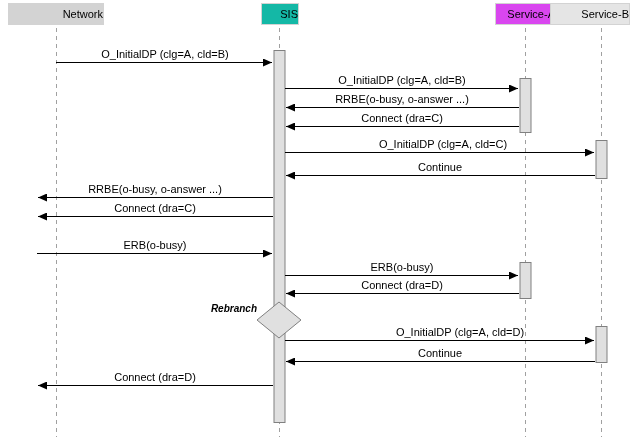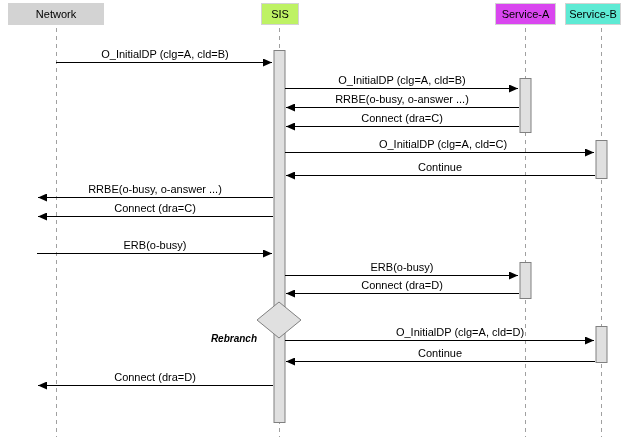--- a/index.html
+++ b/index.html
@@ -22,21 +22,21 @@
     left: 0;
     top: 0;
   }
   .lifeline-head-box {
     position: absolute;
     background: #d3d3d3;
     border: 1px solid #d3d3d3;
     box-sizing: border-box;
     display: flex;
     align-items: center;
-    justify-content: center;
+    justify-content: flex-end;
     font-size: 11px;
     color: #000000;
     font-family: "Liberation Sans", sans-serif;
     white-space: nowrap;
   }
   .msg-label {
     position: absolute;
     font-size: 11px;
     color: #000000;
     font-family: "Liberation Sans", sans-serif;
@@ -96,32 +96,32 @@
         <line x1="519" y1="293.5" x2="286" y2="293.5" stroke="#000000" stroke-width="1.2" marker-end="url(#arrowRight)"></line>
         <line x1="285" y1="340.5" x2="594" y2="340.5" stroke="#000000" stroke-width="1.2" marker-end="url(#arrowRight)"></line>
         <line x1="595" y1="361.5" x2="286" y2="361.5" stroke="#000000" stroke-width="1.2" marker-end="url(#arrowRight)"></line>
         <line x1="273" y1="385.5" x2="38" y2="385.5" stroke="#000000" stroke-width="1.2" marker-end="url(#arrowRight)"></line>
       </g>
   </svg>
   <div id="heads-layer">
       <div class="lifeline-head-box" style="left: 8px; top: 3px; width: 96px; height: 22px; background: rgb(211, 211, 211);">
         <span>Network</span>
       </div>
-      <div class="lifeline-head-box" style="left: 261px; top: 3px; width: 38px; height: 22px; background: #bef264;">
+      <div class="lifeline-head-box" style="left: 261px; top: 3px; width: 38px; height: 22px; background: #14b8a6;">
         <span>SIS</span>
       </div>
       <div class="lifeline-head-box" style="left: 495px; top: 3px; width: 61px; height: 22px; background: #d946ef;">
         <span>Service-A</span>
       </div>
-      <div class="lifeline-head-box" style="left: 565px; top: 3px; width: 56px; height: 22px; background: #5eead4;">
+      <div class="lifeline-head-box" style="left: 550px; top: 3px; width: 80px; height: 22px; background: #e5e5e5;">
         <span>Service-B</span>
       </div>
     </div>
   <div id="labels-layer">
-      <div class="frag-label" style="left: 257px; top: 333px;">Rebranch</div>
+      <div class="frag-label" style="left: 257px; top: 303px;">Rebranch</div>
       <div class="msg-label" style="left: 165px; top: 48px;">O_InitialDP (clg=A, cld=B)</div>
       <div class="msg-label" style="left: 402px; top: 74px;">O_InitialDP (clg=A, cld=B)</div>
       <div class="msg-label" style="left: 402px; top: 93px;">RRBE(o-busy, o-answer ...)</div>
       <div class="msg-label" style="left: 402px; top: 112px;">Connect (dra=C)</div>
       <div class="msg-label" style="left: 443px; top: 138px;">O_InitialDP (clg=A, cld=C)</div>
       <div class="msg-label" style="left: 440px; top: 161px;">Continue</div>
       <div class="msg-label" style="left: 155px; top: 183px;">RRBE(o-busy, o-answer ...)</div>
       <div class="msg-label" style="left: 155px; top: 202px;">Connect (dra=C)</div>
       <div class="msg-label" style="left: 155px; top: 239px;">ERB(o-busy)</div>
       <div class="msg-label" style="left: 402px; top: 261px;">ERB(o-busy)</div>

